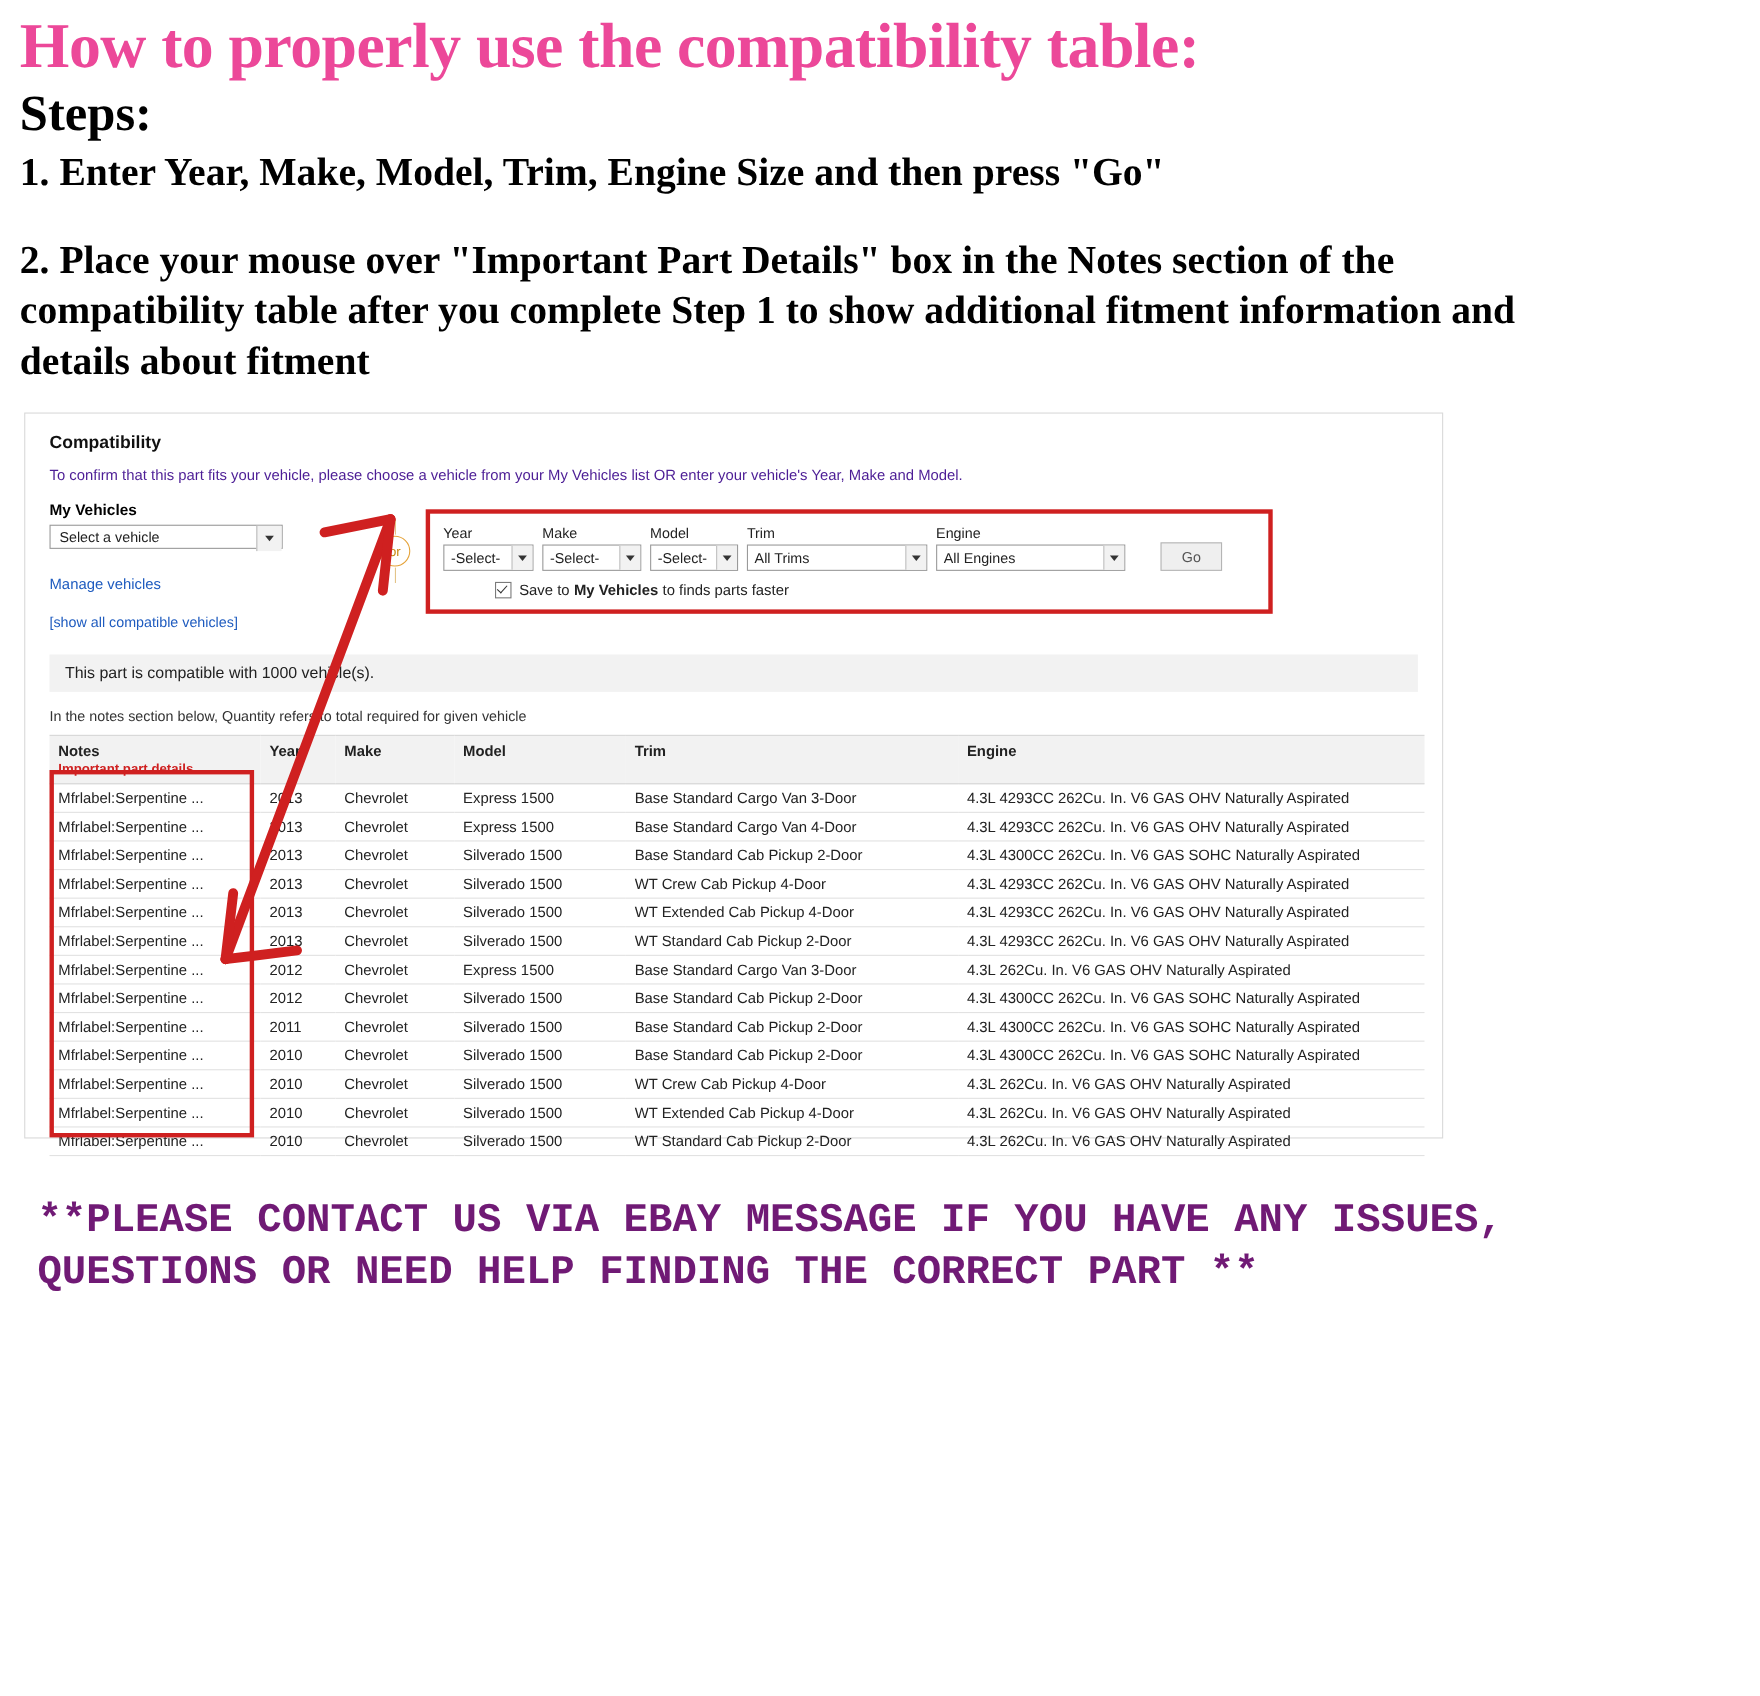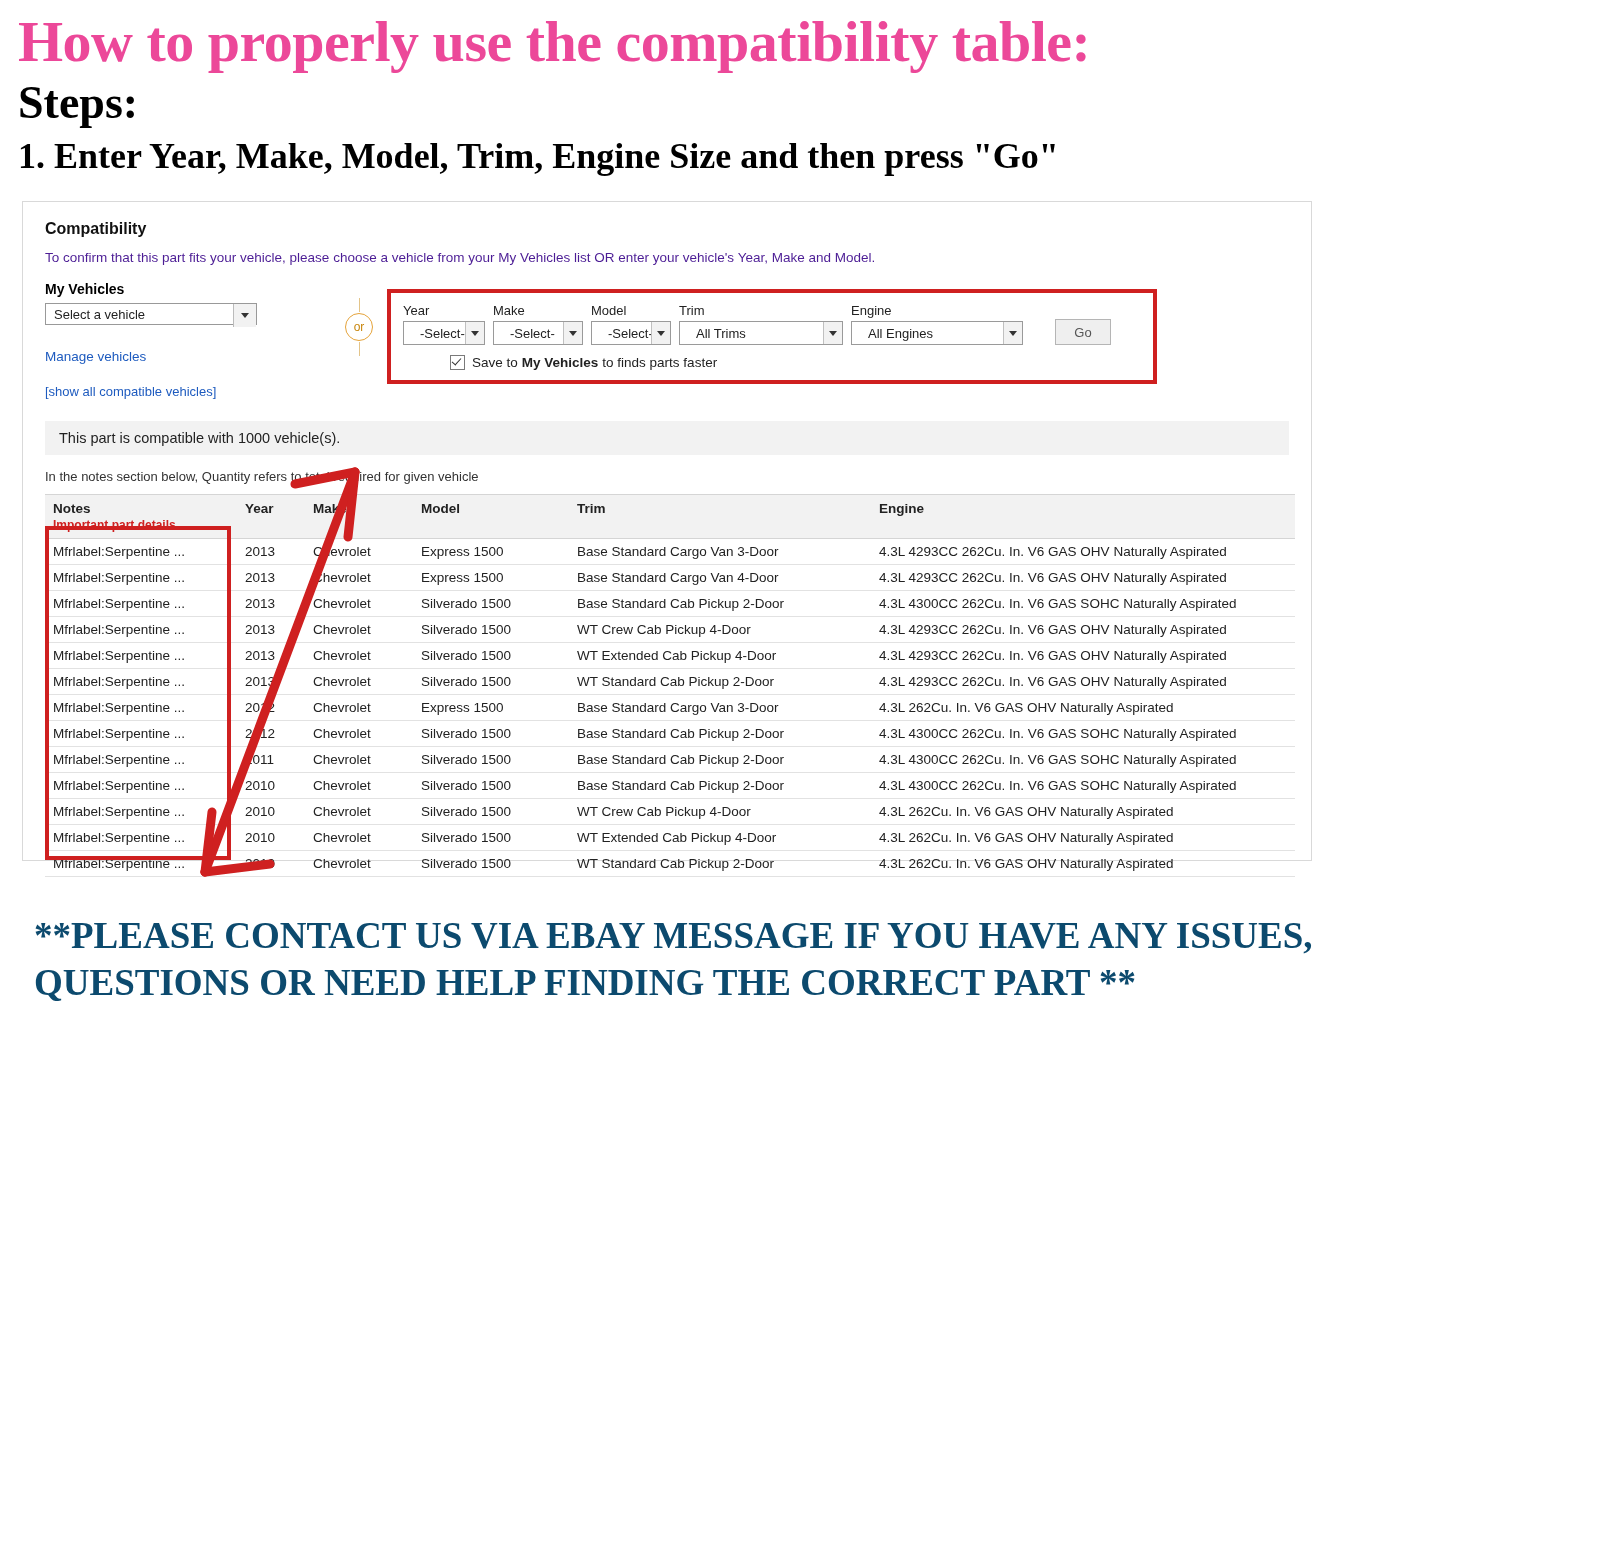--- a/index.html
+++ b/index.html
@@ -182,21 +182,21 @@
     color: #222;
   }
   .ctrl {
     height: 24px;
     border: 1px solid #9a9a9a;
     background: #fff;
     font-size: 13px;
     color: #222;
     display: flex;
     align-items: center;
-    padding-left: 16px;
+    padding-left: 6px;
     box-sizing: border-box;
     position: relative;
   }
   .ctrl .arrow {
     position: absolute;
     right: 0; top: 0;
     width: 18px; height: 22px;
     background: #f2f2f2;
     border-left: 1px solid #c0c0c0;
     display: flex; align-items: center; justify-content: center;
@@ -321,37 +321,38 @@
   
   .note-block {
     font-family: "Liberation Serif", serif;
     font-weight: bold;
     font-size: 36px;
     line-height: 1.26;
     margin: 22px 18px 0 22px;
     max-width: 1480px;
   }
   .contact-block {
-    font-family: Liberation Serif, serif;
-    font-weight: bold;
-    color: #0c4a6e;
+    font-family: Liberation Mono, monospace;
+    font-weight: bold;
+    color: #701a75;
     font-size: 37px;
     line-height: 1.26;
     margin: 52px 18px 12px 34px;
     max-width: 1460px;
   }
 </style>
 </head>
 <body>
 
 <div class="page">
 
   <h1 class="title-red">How to properly use the compatibility table:</h1>
   <div class="steps-label">Steps:</div>
   <div class="step-line">1. Enter Year, Make, Model, Trim, Engine Size and then press "Go"</div>
+  <div class="step-two">2. Place your mouse over "Important Part Details" box in the Notes section of the compatibility table after you complete Step 1 to show additional fitment information and details about fitment</div>
 
   <div class="compat-panel">
 
     <div class="compat-title">Compatibility</div>
     <div class="compat-sub">To confirm that this part fits your vehicle, please choose a vehicle from your My Vehicles list OR enter your vehicle's Year, Make and Model.</div>
 
     <div class="vehicle-row">
 
       <div class="myveh-col">
         <div class="myveh-label">My Vehicles</div>

